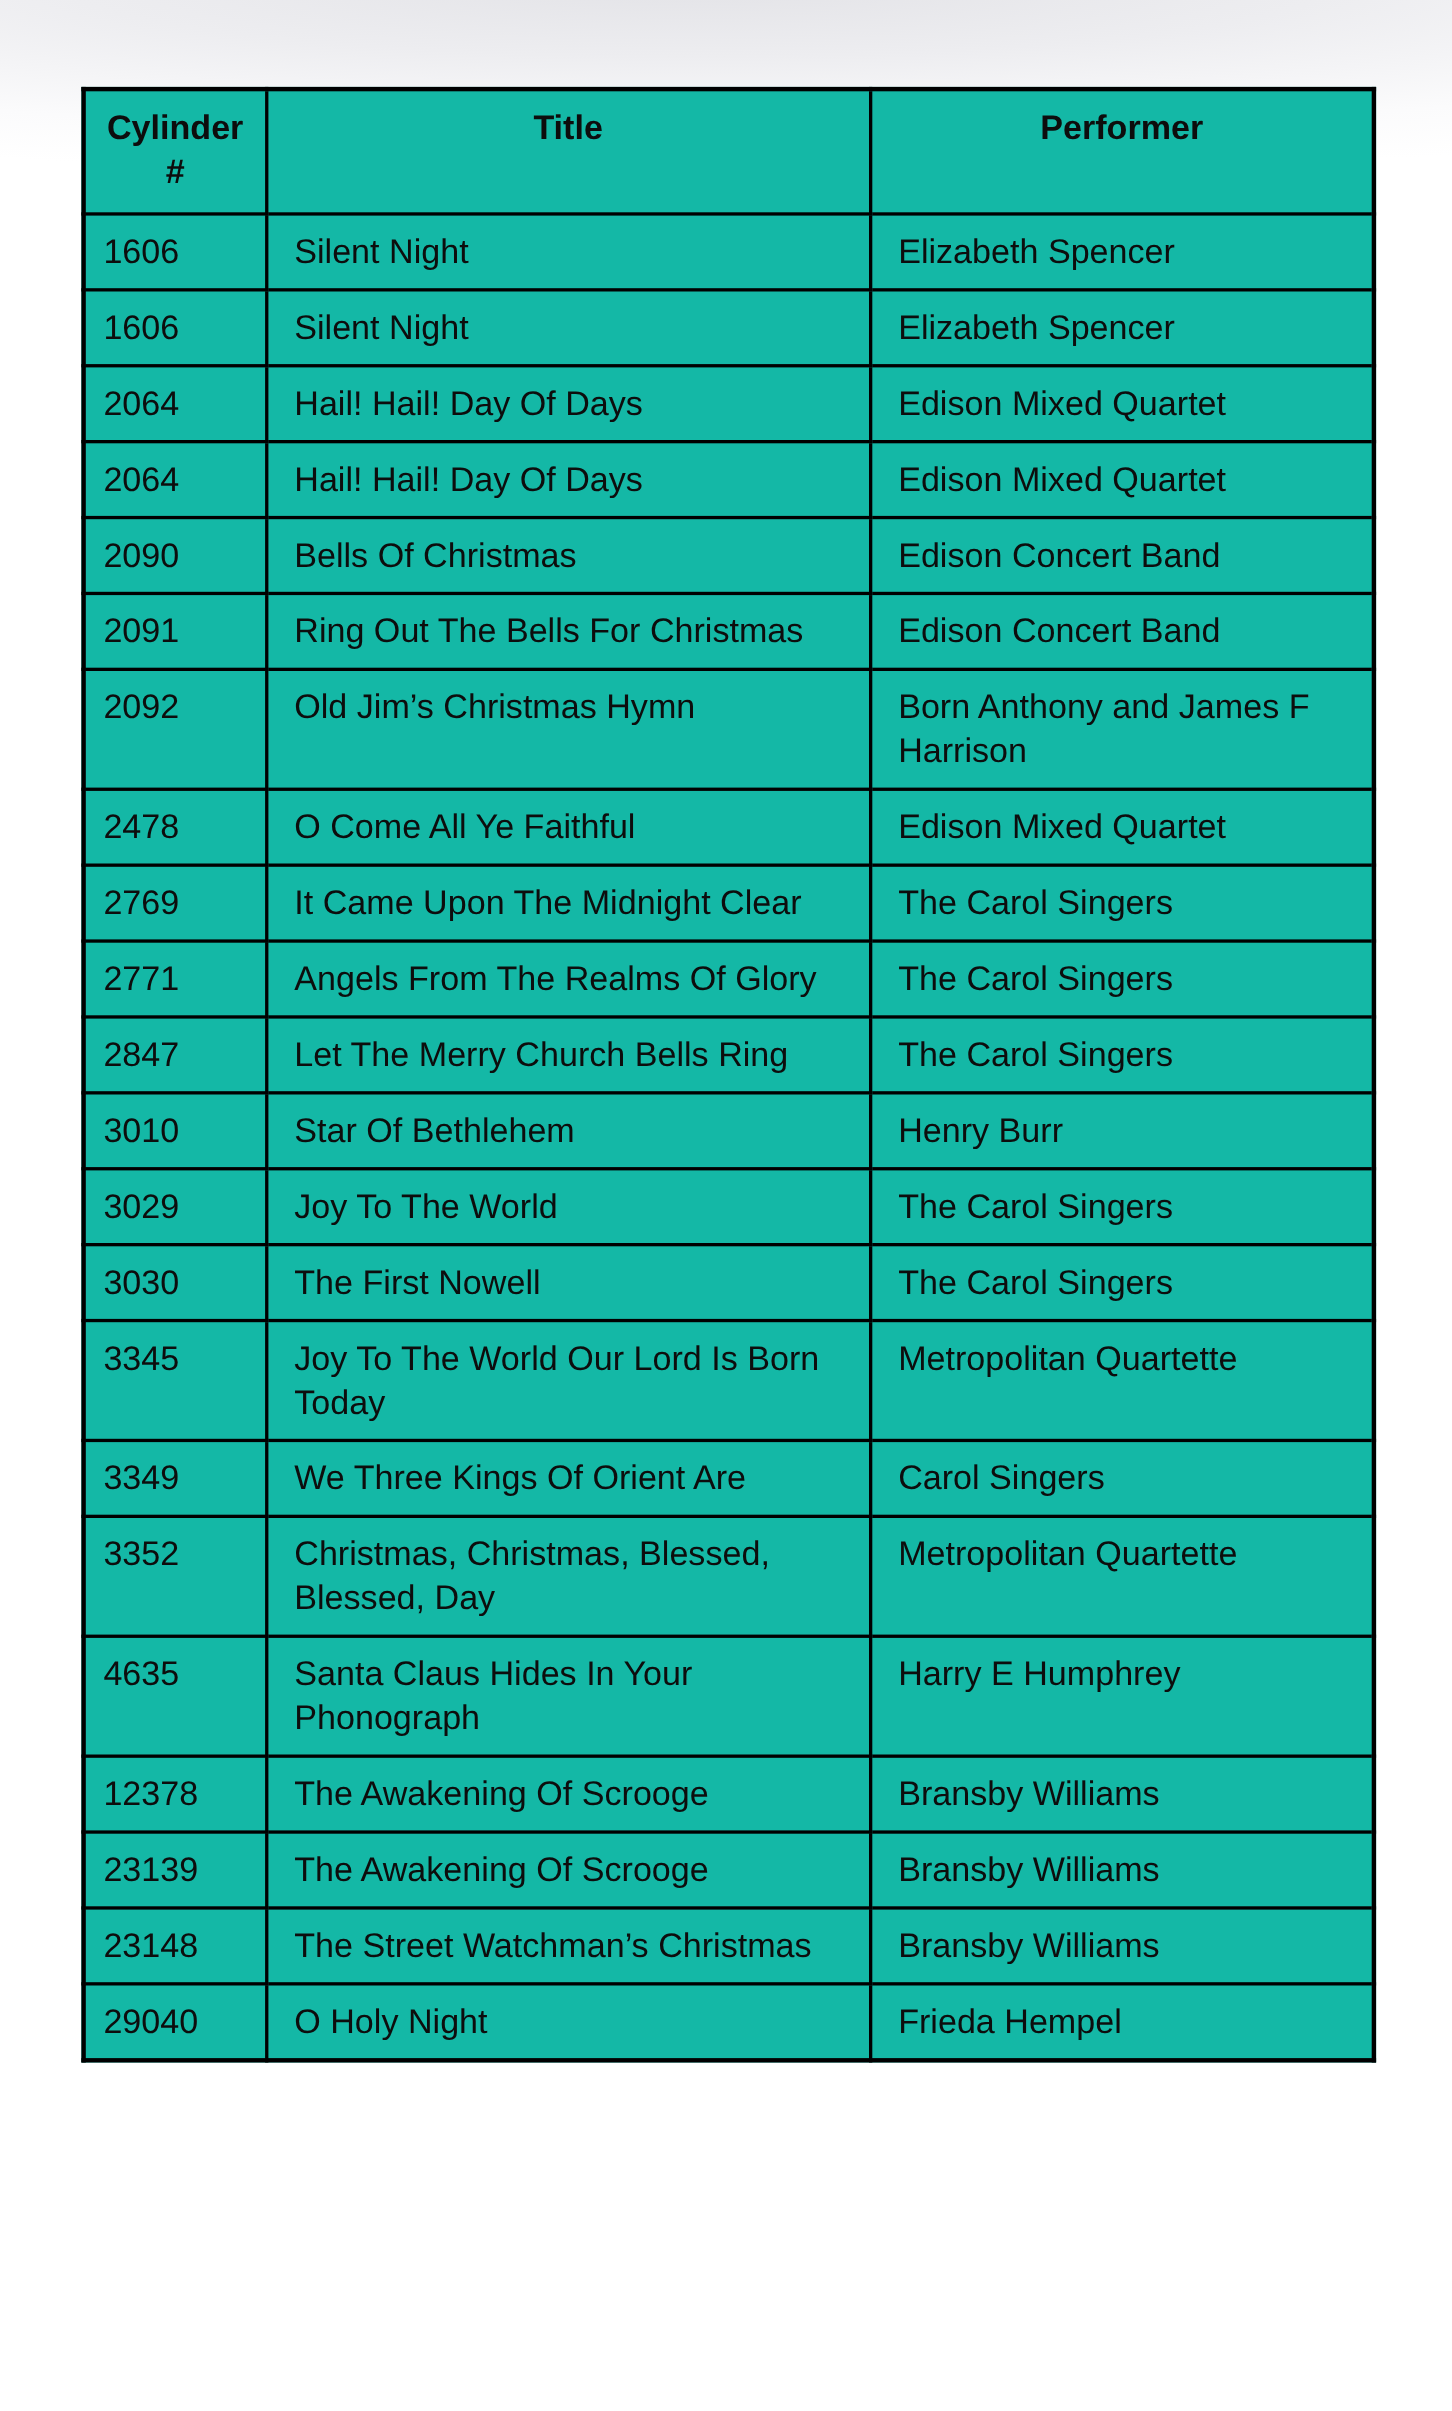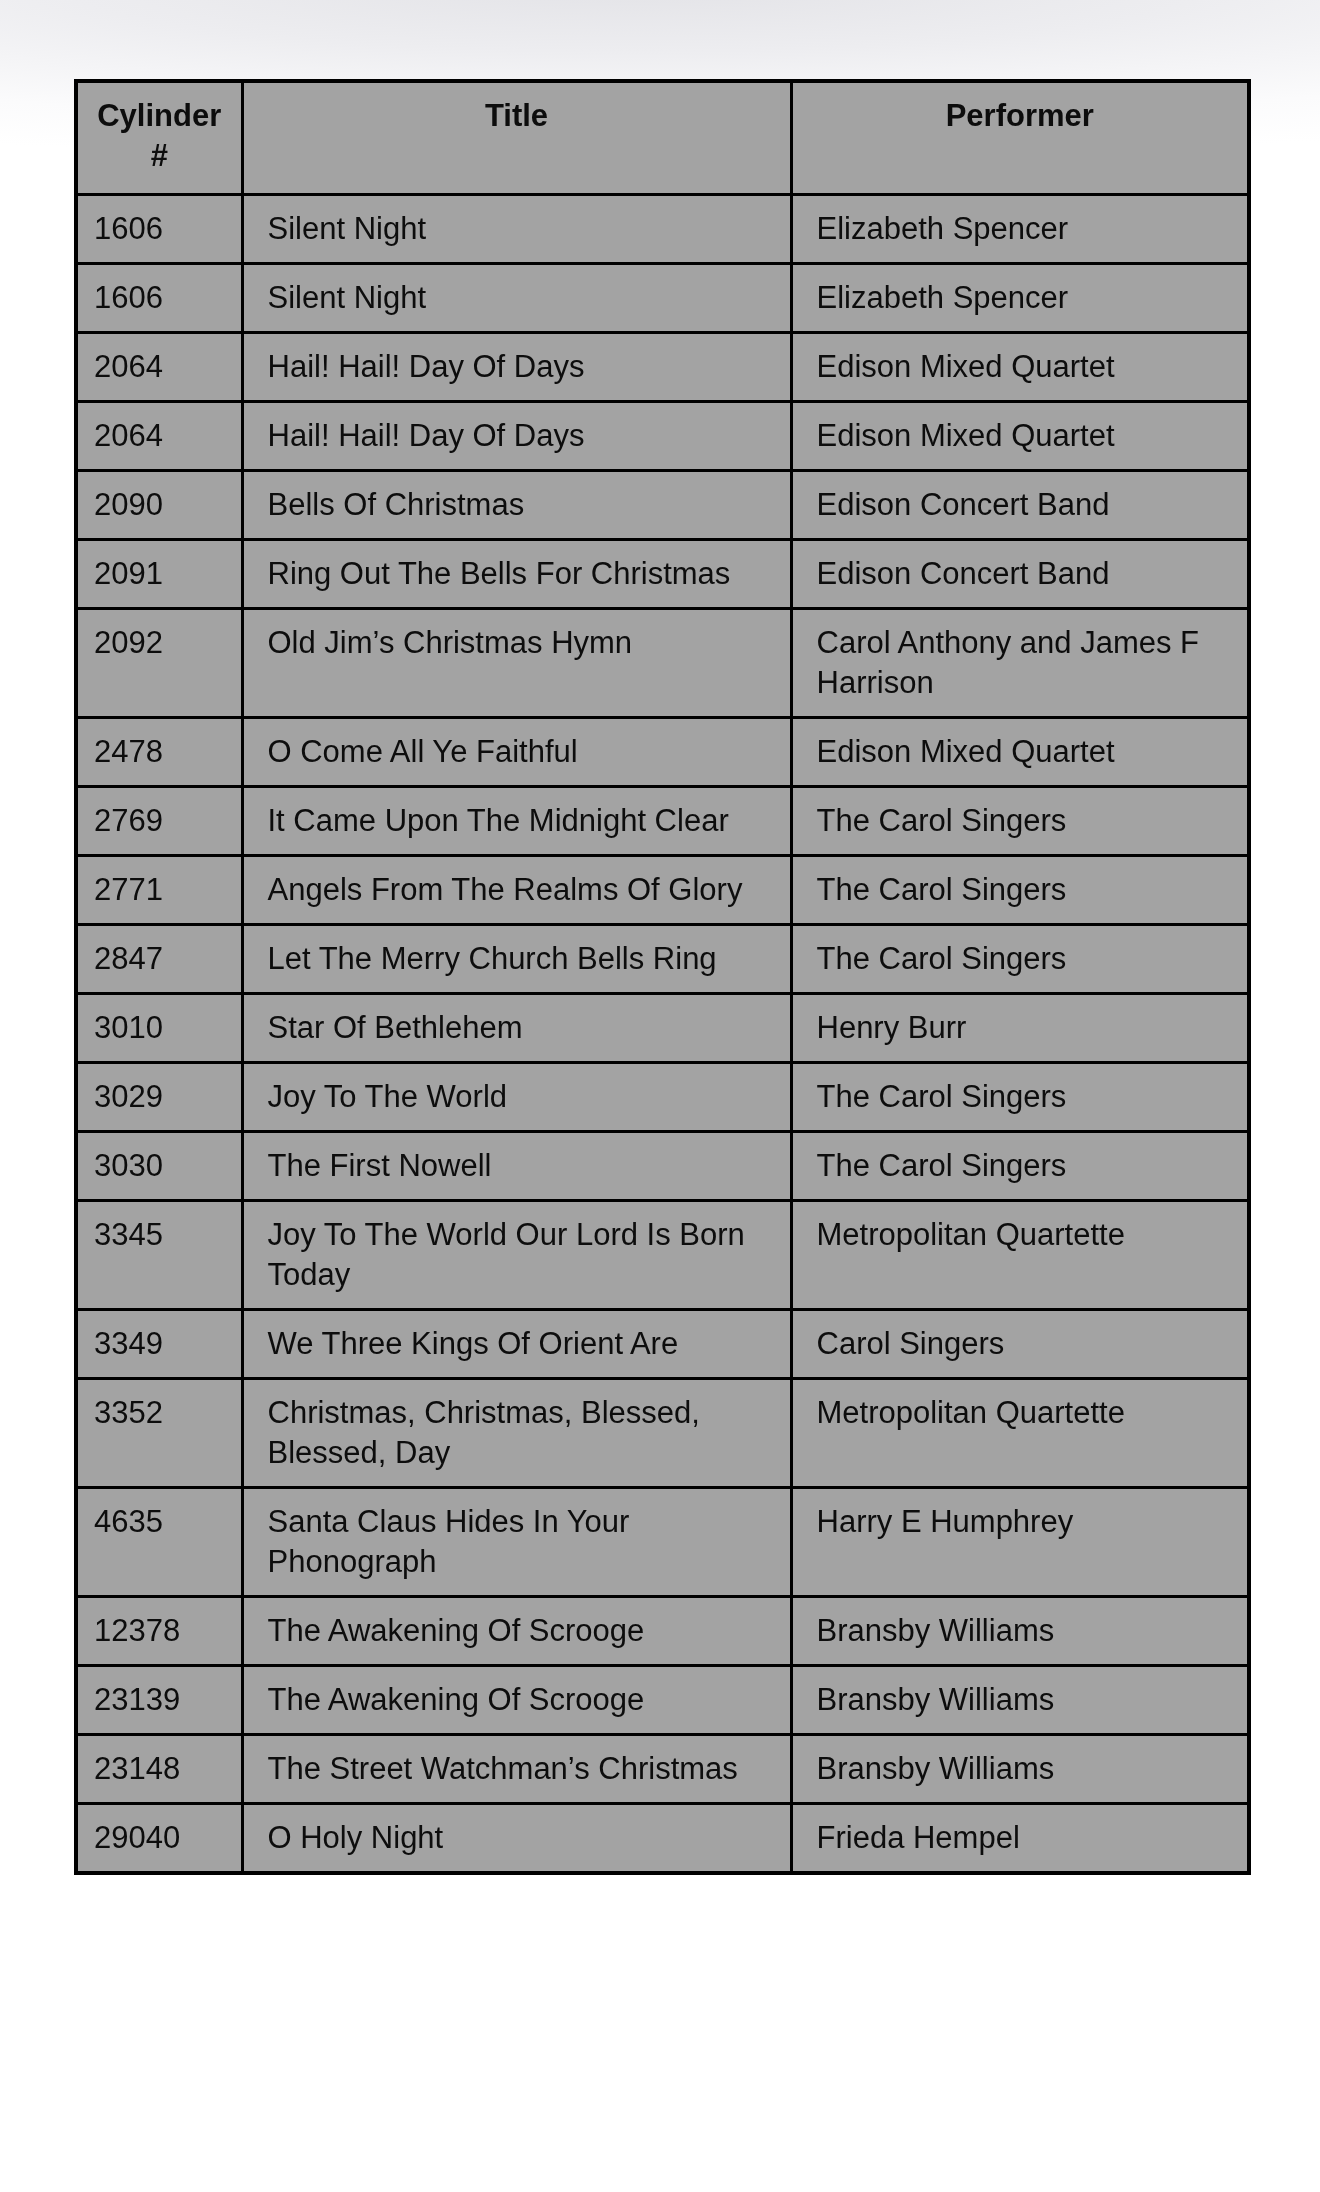--- a/index.html
+++ b/index.html
@@ -27,21 +27,21 @@
   }
   .page {
     position: absolute;
     top: 79px;
     left: 74px;
   }
   table.records {
     border-collapse: collapse;
     table-layout: fixed;
     width: 1173px;
-    background: #a3a3a3;
+    background: #14b8a6;
   }
   table.records, table.records th, table.records td {
     border: 3px solid #000000;
   }
   table.records {
     border-width: 4px;
   }
   th {
     font-weight: bold;
     font-size: 31px;
@@ -115,21 +115,21 @@
     <td class="c-perf">Edison Concert Band</td>
   </tr>
         <tr>
     <td class="c-cyl">2091</td>
     <td class="c-title">Ring Out The Bells For Christmas</td>
     <td class="c-perf">Edison Concert Band</td>
   </tr>
         <tr>
     <td class="c-cyl">2092</td>
     <td class="c-title">Old Jim’s Christmas Hymn</td>
-    <td class="c-perf">Carol Anthony and James F Harrison</td>
+    <td class="c-perf">Born Anthony and James F Harrison</td>
   </tr>
         <tr>
     <td class="c-cyl">2478</td>
     <td class="c-title">O Come All Ye Faithful</td>
     <td class="c-perf">Edison Mixed Quartet</td>
   </tr>
         <tr>
     <td class="c-cyl">2769</td>
     <td class="c-title">It Came Upon The Midnight Clear</td>
     <td class="c-perf">The Carol Singers</td>

